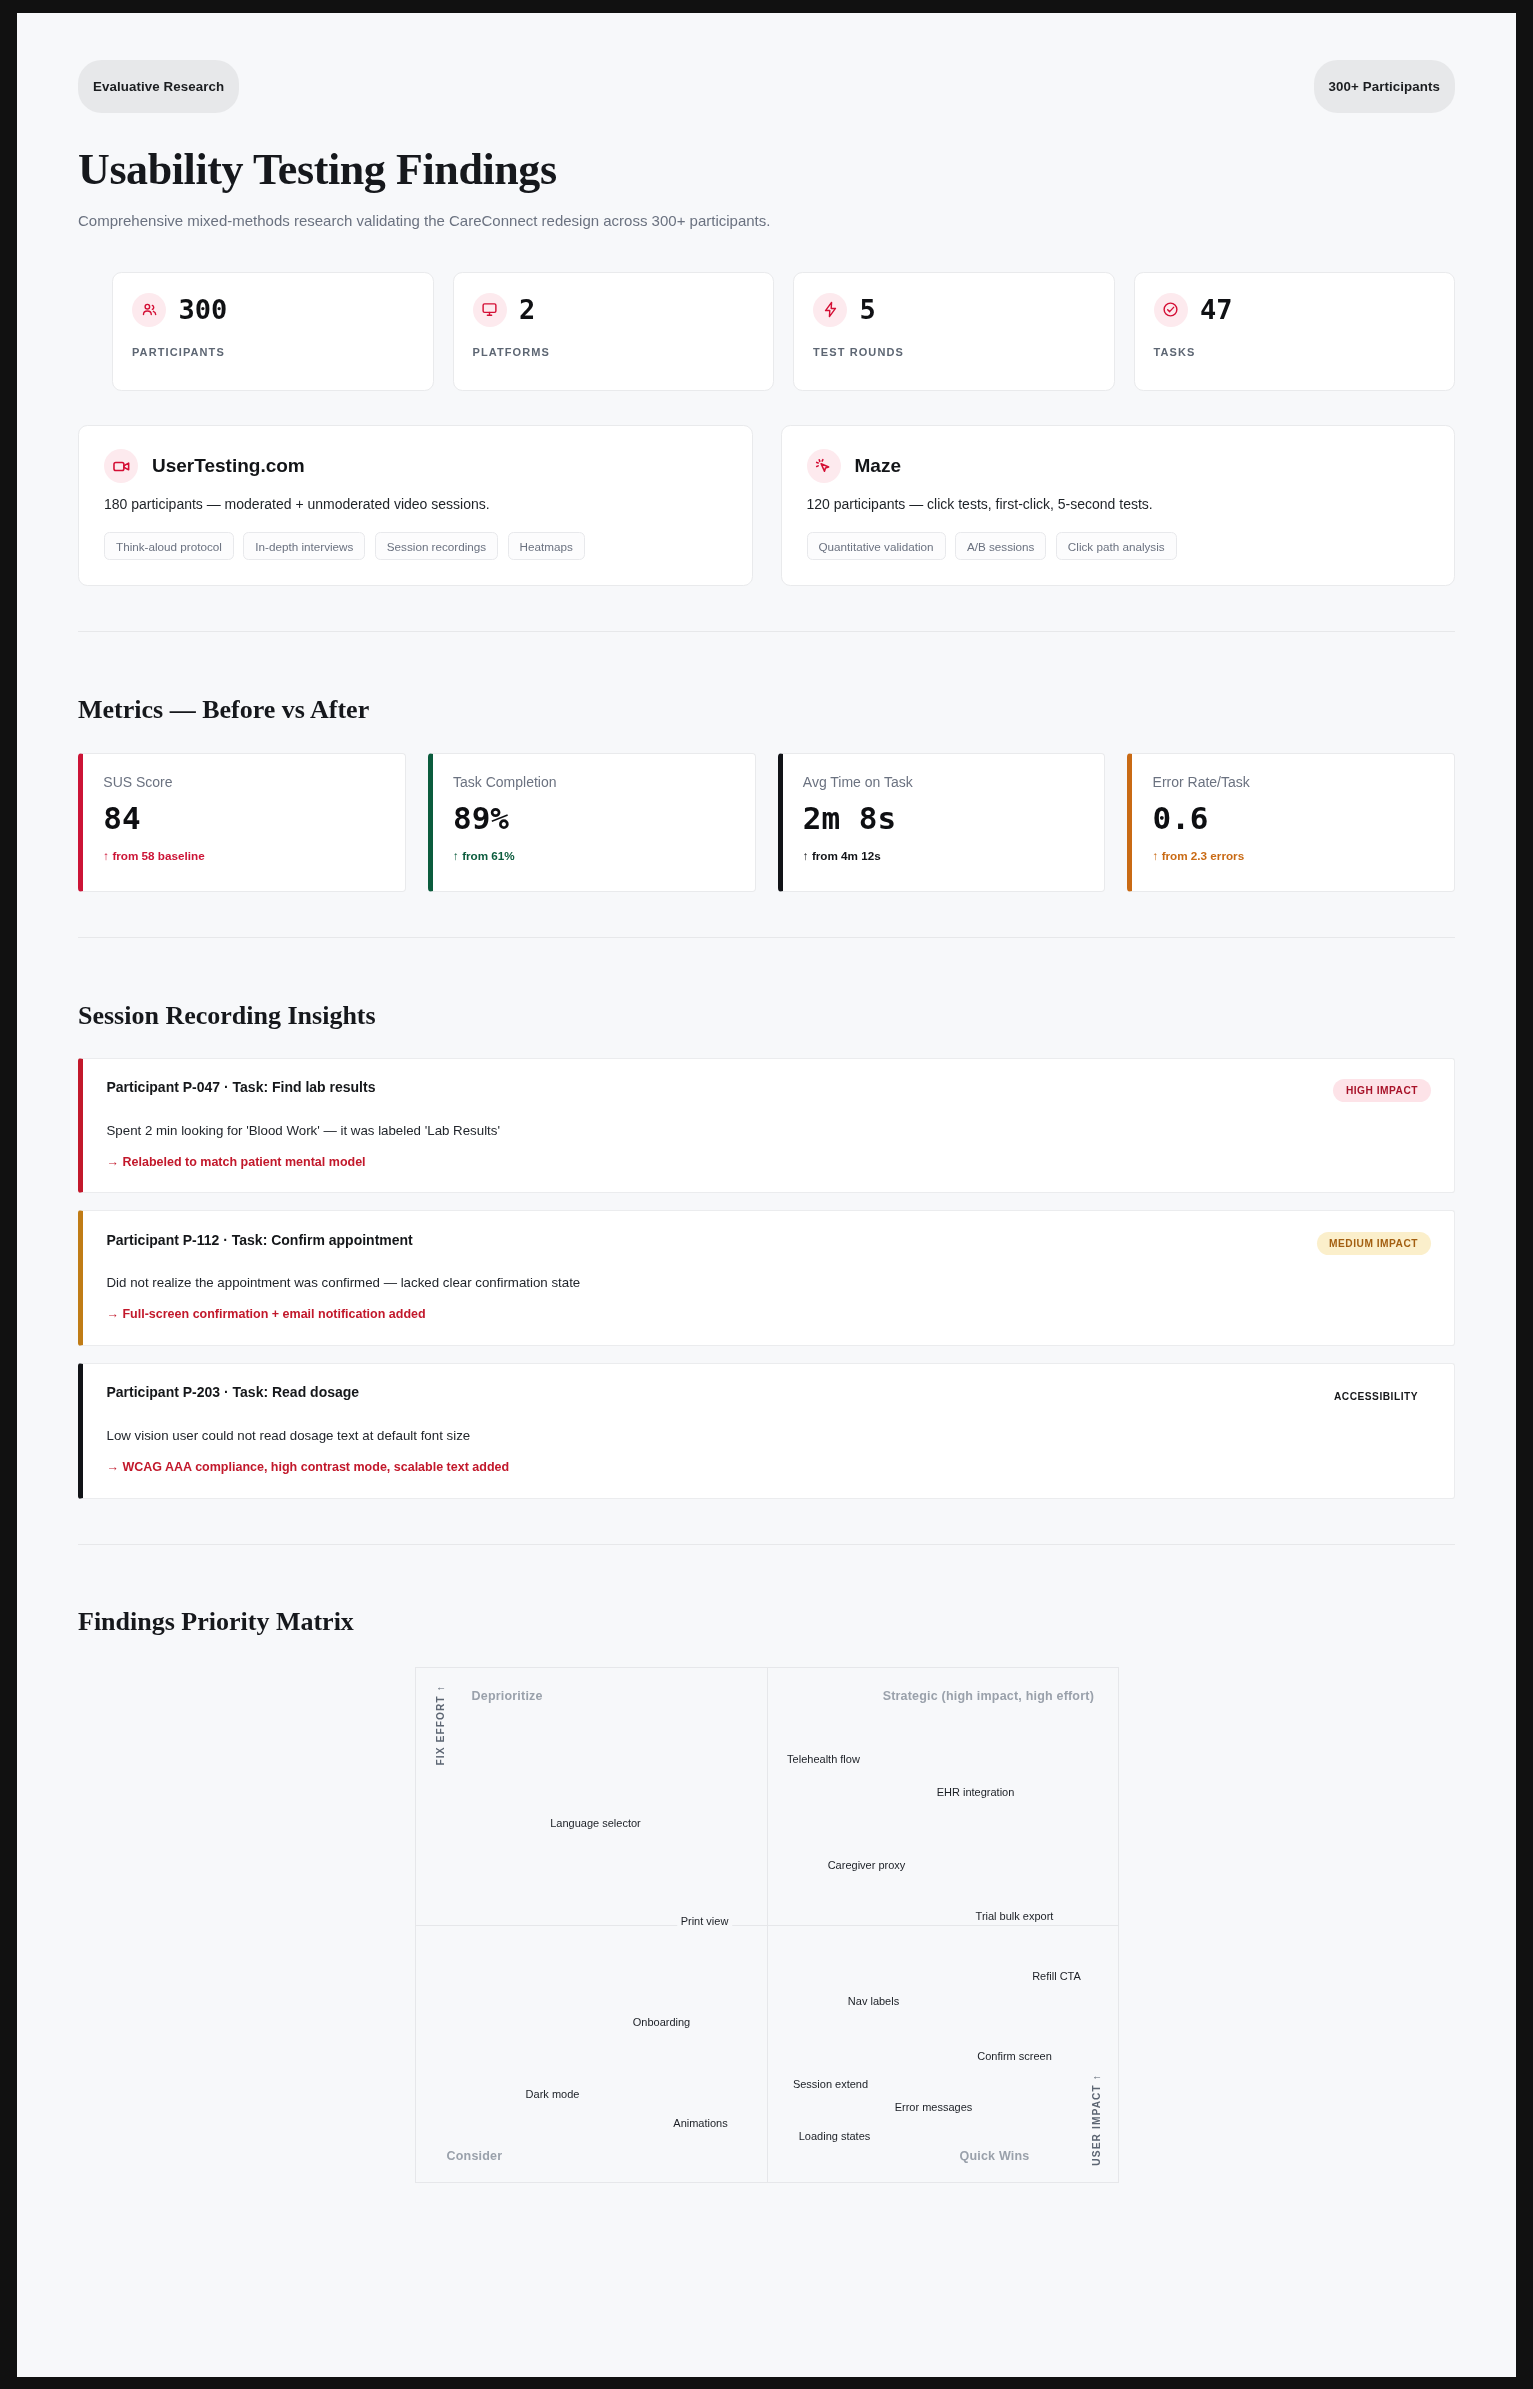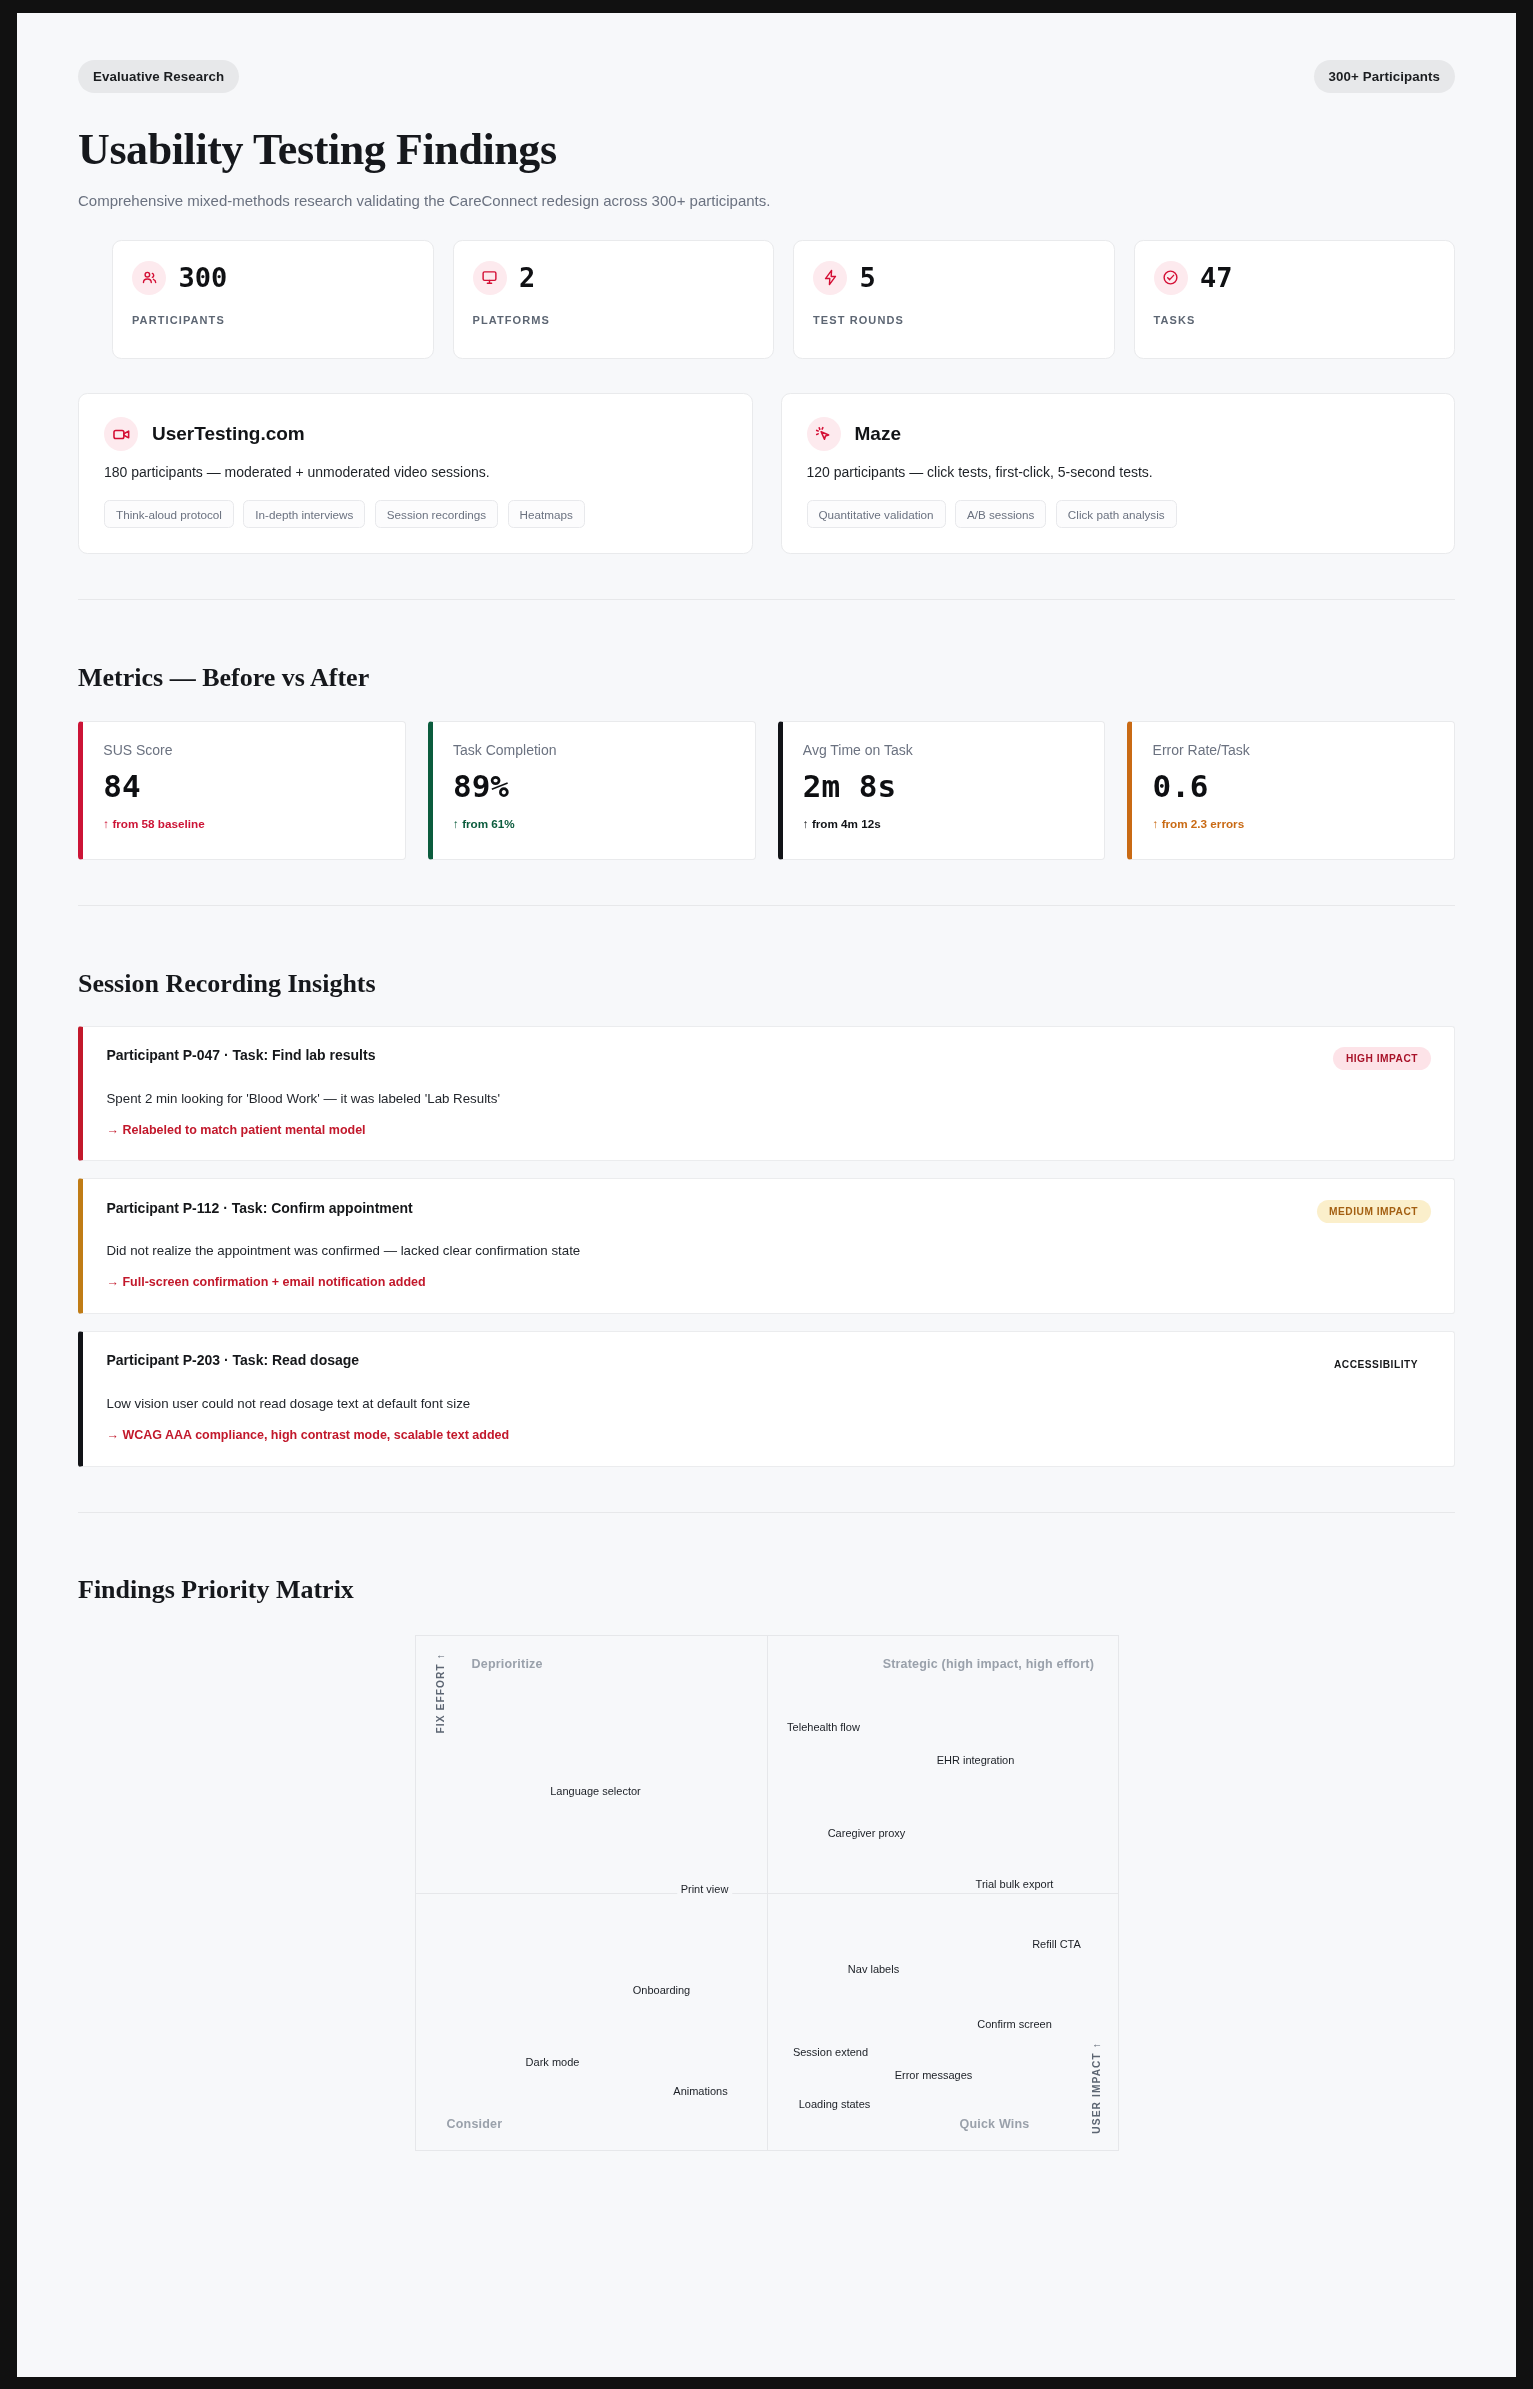--- a/index.html
+++ b/index.html
@@ -19,40 +19,40 @@
   }
   .inner { padding:47px 61px 31px 61px; }
 
   
   .top-row { display:flex; justify-content:space-between; align-items:flex-start; }
   .pill {
     display:inline-block;
     background:#e7e8ea;
     color:#1b1d20;
     font-size:13.3px; font-weight:600;
-    padding:9px 15px;
+    padding:19px 15px;
     border-radius:23.5px;
     letter-spacing:0.1px;
   }
   h1.title {
     font-family:"Liberation Serif", serif;
     font-size:44px; font-weight:700;
     color:#16181c;
     margin:31px 0 0 0;
     letter-spacing:-0.4px;
   }
   p.subtitle {
     font-size:15px; line-height:1.5;
     color:#6b7280;
     margin:15.6px 0 0 0;
     max-width:720px;
   }
 
   
-  .stats { display:flex; gap:19px; margin-top:27px;padding-left:34px; }
+  .stats { display:flex; gap:19px; margin-top:39px;padding-left:34px; }
   .stat-card {
     flex:1;
     background:#ffffff;
     border:0.8px solid #e9eaec;
     border-radius:9.4px;
     padding:20.3px 19px 23.5px 19px;
     min-height:119px;
   }
   .stat-top { display:flex; align-items:center; gap:12.5px; }
   .ico-circle {

